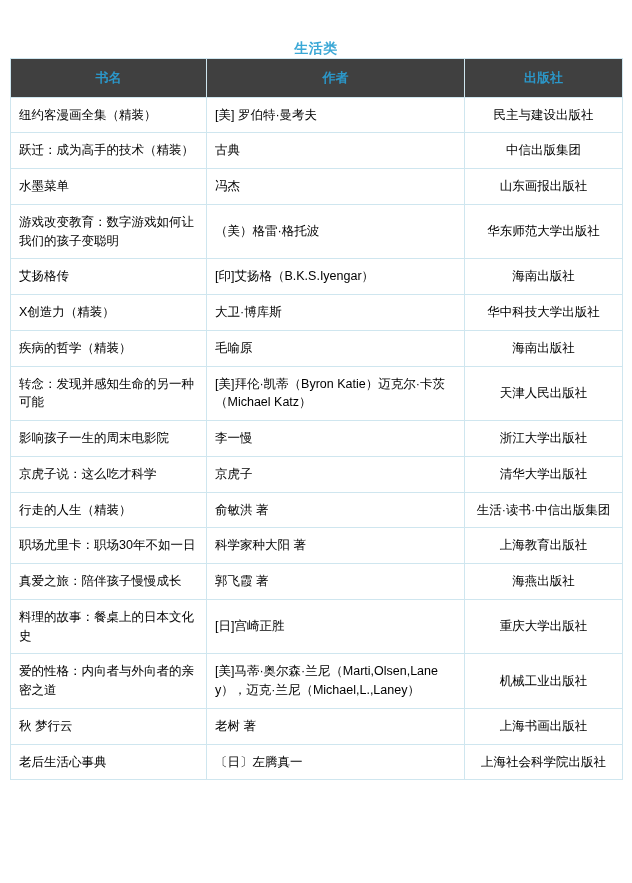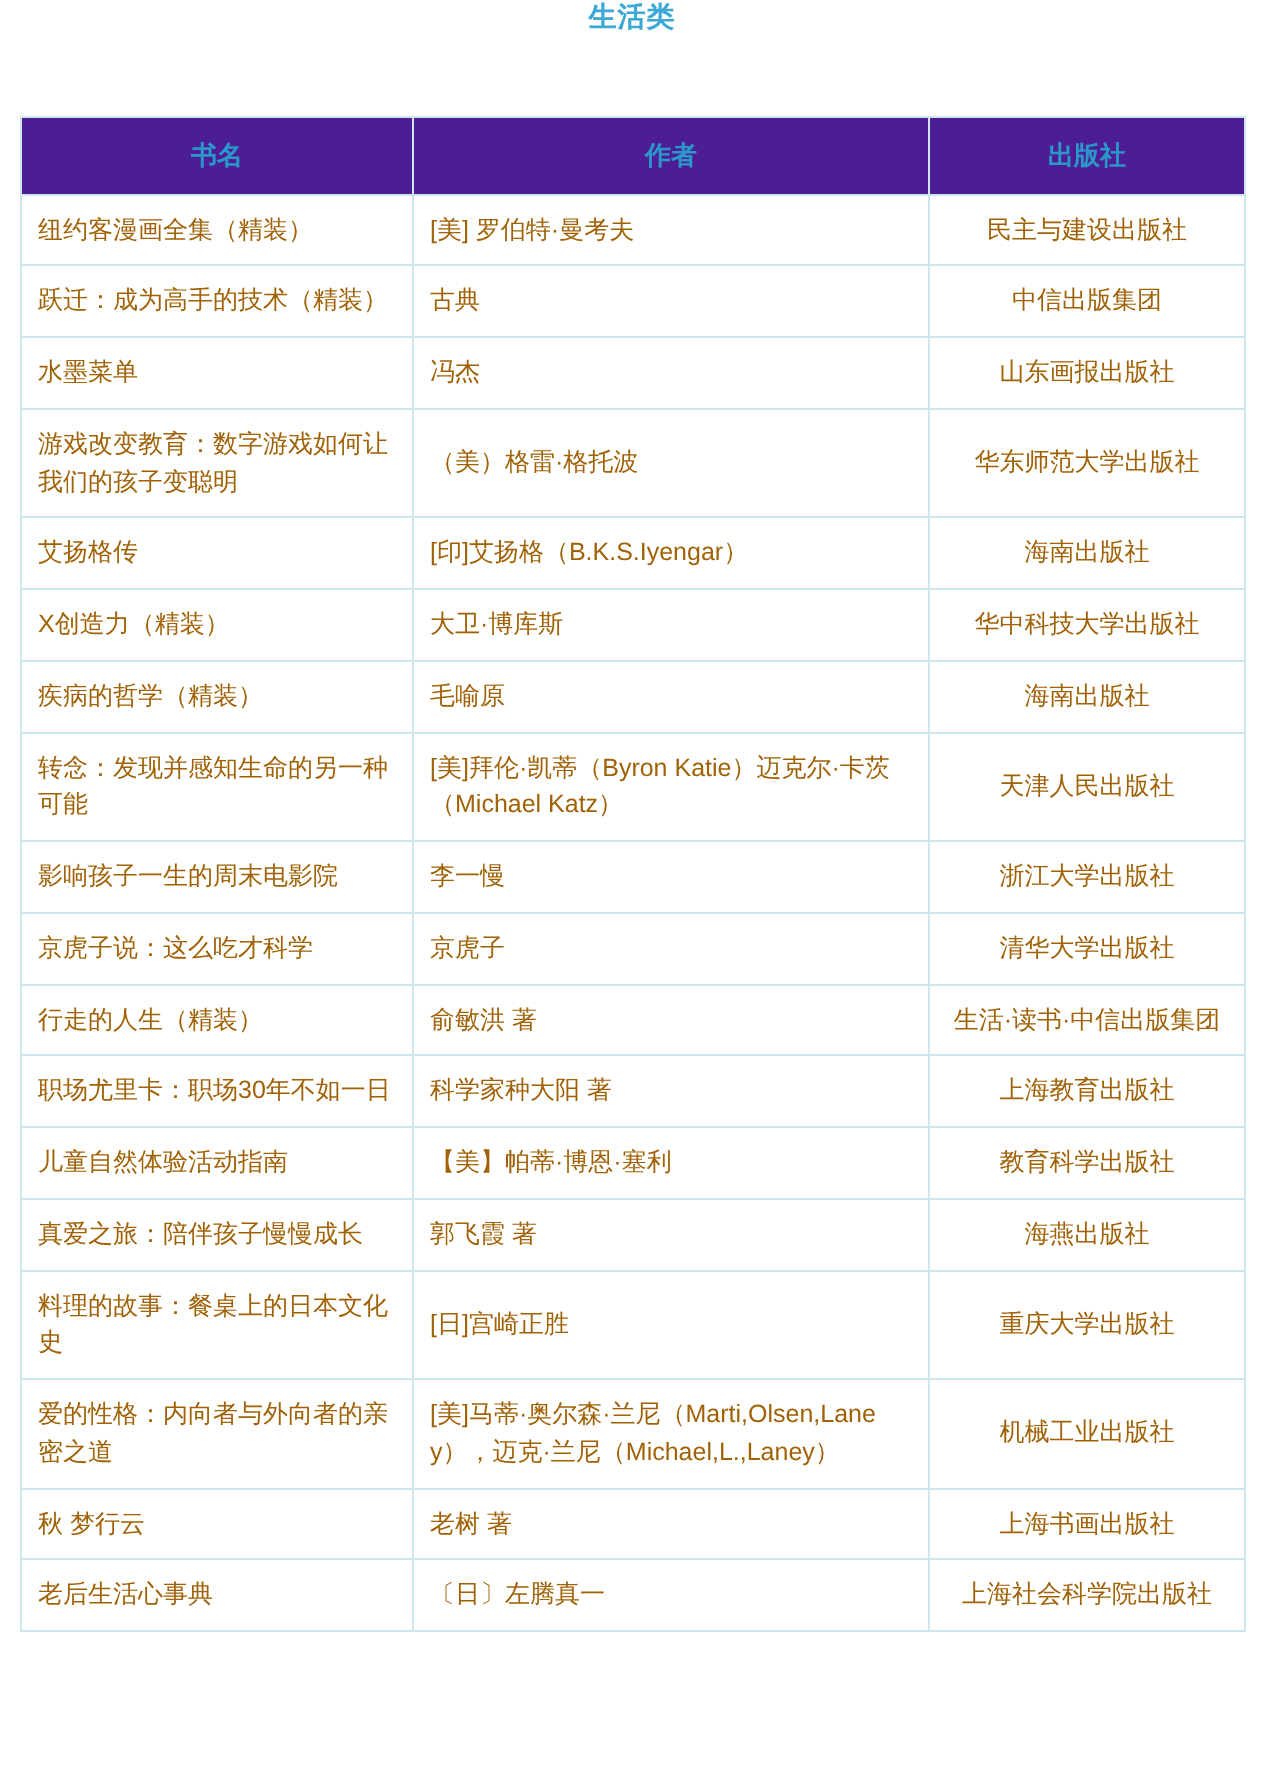--- a/index.html
+++ b/index.html
@@ -15,21 +15,21 @@
     -webkit-font-smoothing: antialiased;
   }
   .page {
     width: 632px;
     box-sizing: border-box;
     padding: 0;
   }
   .title-bar {
     height: 58px;
     display: flex;
-    align-items: flex-start;
+    align-items: flex-end;
     justify-content: center;
   }
   .title-text {
     color: #3ba8d6;
     font-size: 14px;
     font-weight: bold;
     letter-spacing: 0.5px;
   }
   .table-wrap {
     padding: 0 10px 10px 10px;
@@ -46,31 +46,31 @@
   table.book-table td {
     border-right: 1px solid #cfe6ef;
     border-bottom: 1px solid #cfe6ef;
     padding: 8px 8px;
     font-size: 12.5px;
     line-height: 1.5;
     vertical-align: middle;
     word-break: break-all;
   }
   table.book-table thead th {
-    background: #4c1d95;
+    background: #404040;
     color: #2b97c9;
     font-weight: bold;
     text-align: center;
     font-size: 13px;
     height: 14px;
     padding: 9px 6px;
   }
   table.book-table tbody td {
     background: #ffffff;
-    color: #a16207;
+    color: #000000;
   }
   col.c-title { width: 196px; }
   col.c-author { width: 258px; }
   col.c-press { width: 158px; }
   .cell-title { text-align: left; }
   .cell-author { text-align: left; margin-top: 12px; }
   .cell-press { text-align: center; }
   tbody tr { height: 30px; }
 </style>
 </head>
@@ -151,25 +151,20 @@
           <td class="cell-title">行走的人生（精装）</td>
           <td class="cell-author">俞敏洪 著</td>
           <td class="cell-press">生活·读书·中信出版集团</td>
         </tr>
         <tr>
           <td class="cell-title">职场尤里卡：职场30年不如一日</td>
           <td class="cell-author">科学家种大阳 著</td>
           <td class="cell-press">上海教育出版社</td>
         </tr>
         <tr>
-          <td class="cell-title">儿童自然体验活动指南</td>
-          <td class="cell-author">【美】帕蒂·博恩·塞利</td>
-          <td class="cell-press">教育科学出版社</td>
-        </tr>
-        <tr>
           <td class="cell-title">真爱之旅：陪伴孩子慢慢成长</td>
           <td class="cell-author">郭飞霞 著</td>
           <td class="cell-press">海燕出版社</td>
         </tr>
         <tr>
           <td class="cell-title">料理的故事：餐桌上的日本文化史</td>
           <td class="cell-author">[日]宫崎正胜</td>
           <td class="cell-press">重庆大学出版社</td>
         </tr>
         <tr>

